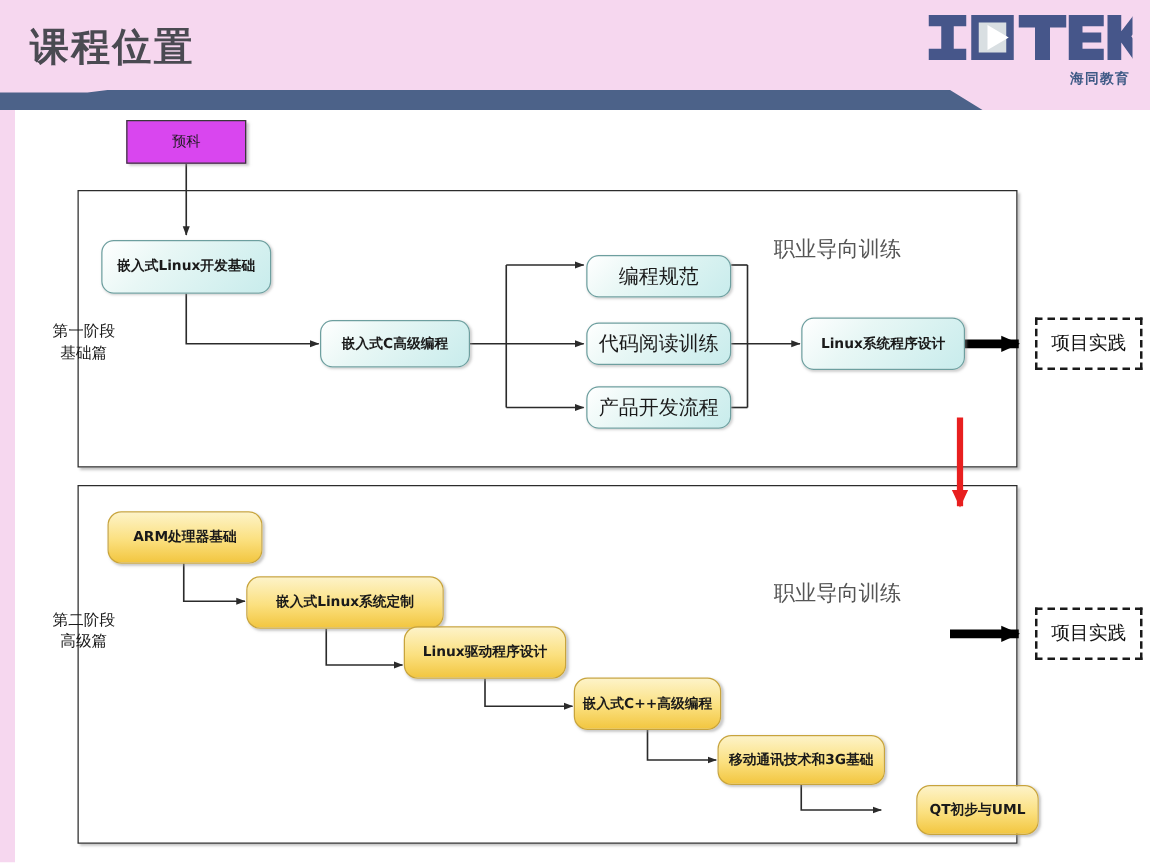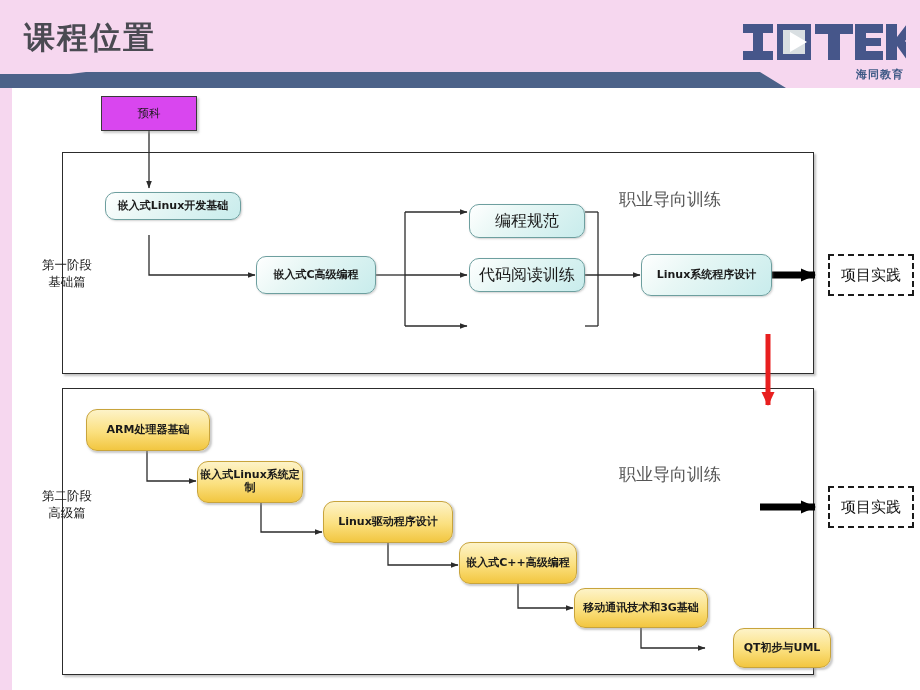--- a/index.html
+++ b/index.html
@@ -48,21 +48,21 @@
     color: #4a4a52;
     letter-spacing: 2px;
     font-family: "DejaVu Sans", "Liberation Sans", sans-serif;
     white-space: nowrap;
   }
 
   
   .logo-wrap {
     position: absolute;
     right: 14px;
-    top: 20px;
+    top: 8px;
     width: 165px;
     height: 62px;
   }
   .logo-sub {
     position: absolute;
     right: 2px;
     top: 47px;
     font-size: 11px;
     font-weight: bold;
     color: #3f5a86;
@@ -256,36 +256,37 @@
   <div id="stage2-label" class="stage-label">
     <div>第二阶段</div>
     <div>高级篇</div>
   </div>
 
   <div id="train-label-1" class="train-label">职业导向训练</div>
   <div id="train-label-2" class="train-label">职业导向训练</div>
 
   <div class="node node-rect" style="left:101px; top:96px; width:96px; height:35px;">预科</div>
 
-  <div class="node node-cyan" style="left:81px; top:192px; width:136px; height:28px;margin-left:24px;">嵌入式Linux开发基础</div>
+  <div class="node node-cyan" style="left:81px; top:192px; width:136px; height:43px;">嵌入式Linux开发基础</div>
 
   <div class="node node-cyan" style="left:256px; top:256px; width:120px; height:38px;">嵌入式C高级编程</div>
 
   <div class="node node-cyan small" style="left:469px; top:204px; width:116px; height:34px;">编程规范</div>
 
   <div class="node node-cyan small" style="left:469px; top:258px; width:116px; height:34px;">代码阅读训练</div>
 
+  <div class="node node-cyan small" style="left:469px; top:309px; width:116px; height:34px;">产品开发流程</div>
 
   <div class="node node-cyan" style="left:641px; top:254px; width:131px; height:42px;">Linux系统程序设计</div>
 
   <div class="node node-dashed" style="left:828px; top:254px; width:86px; height:42px;">项目实践</div>
 
   <div class="node node-yellow" style="left:86px; top:409px; width:124px; height:42px;">ARM处理器基础</div>
 
-  <div class="node node-yellow" style="left:197px; top:461px; width:106px; height:42px;">嵌入式Linux系统定制</div>
+  <div class="node node-yellow" style="left:197px; top:461px; width:158px; height:42px;">嵌入式Linux系统定制</div>
 
   <div class="node node-yellow" style="left:323px; top:501px; width:130px; height:42px;">Linux驱动程序设计</div>
 
   <div class="node node-yellow" style="left:459px; top:542px; width:118px; height:42px;">嵌入式C++高级编程</div>
 
   <div class="node node-yellow" style="left:574px; top:588px; width:134px; height:40px;">移动通讯技术和3G基础</div>
 
   <div class="node node-yellow" style="left:733px; top:628px; width:98px; height:40px;">QT初步与UML</div>
 
   <div class="node node-dashed" style="left:828px; top:486px; width:86px; height:42px;">项目实践</div>

